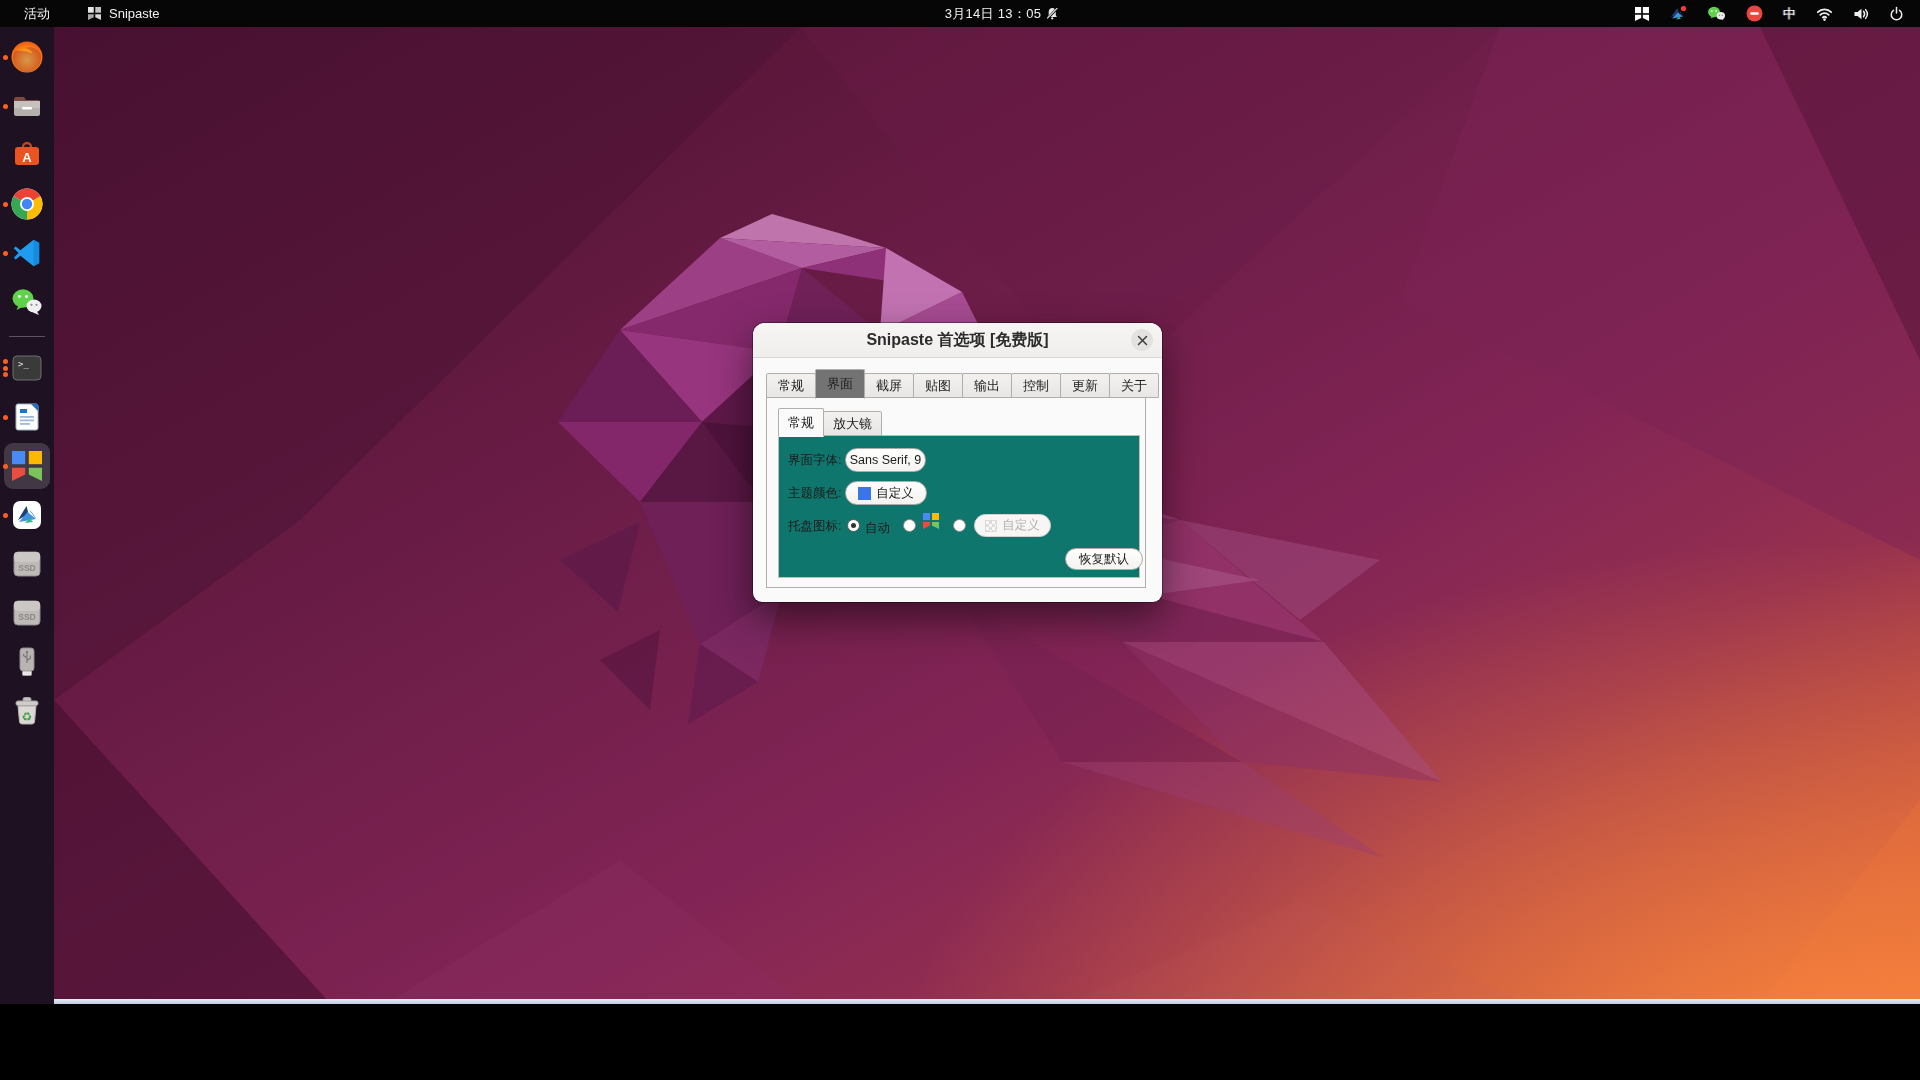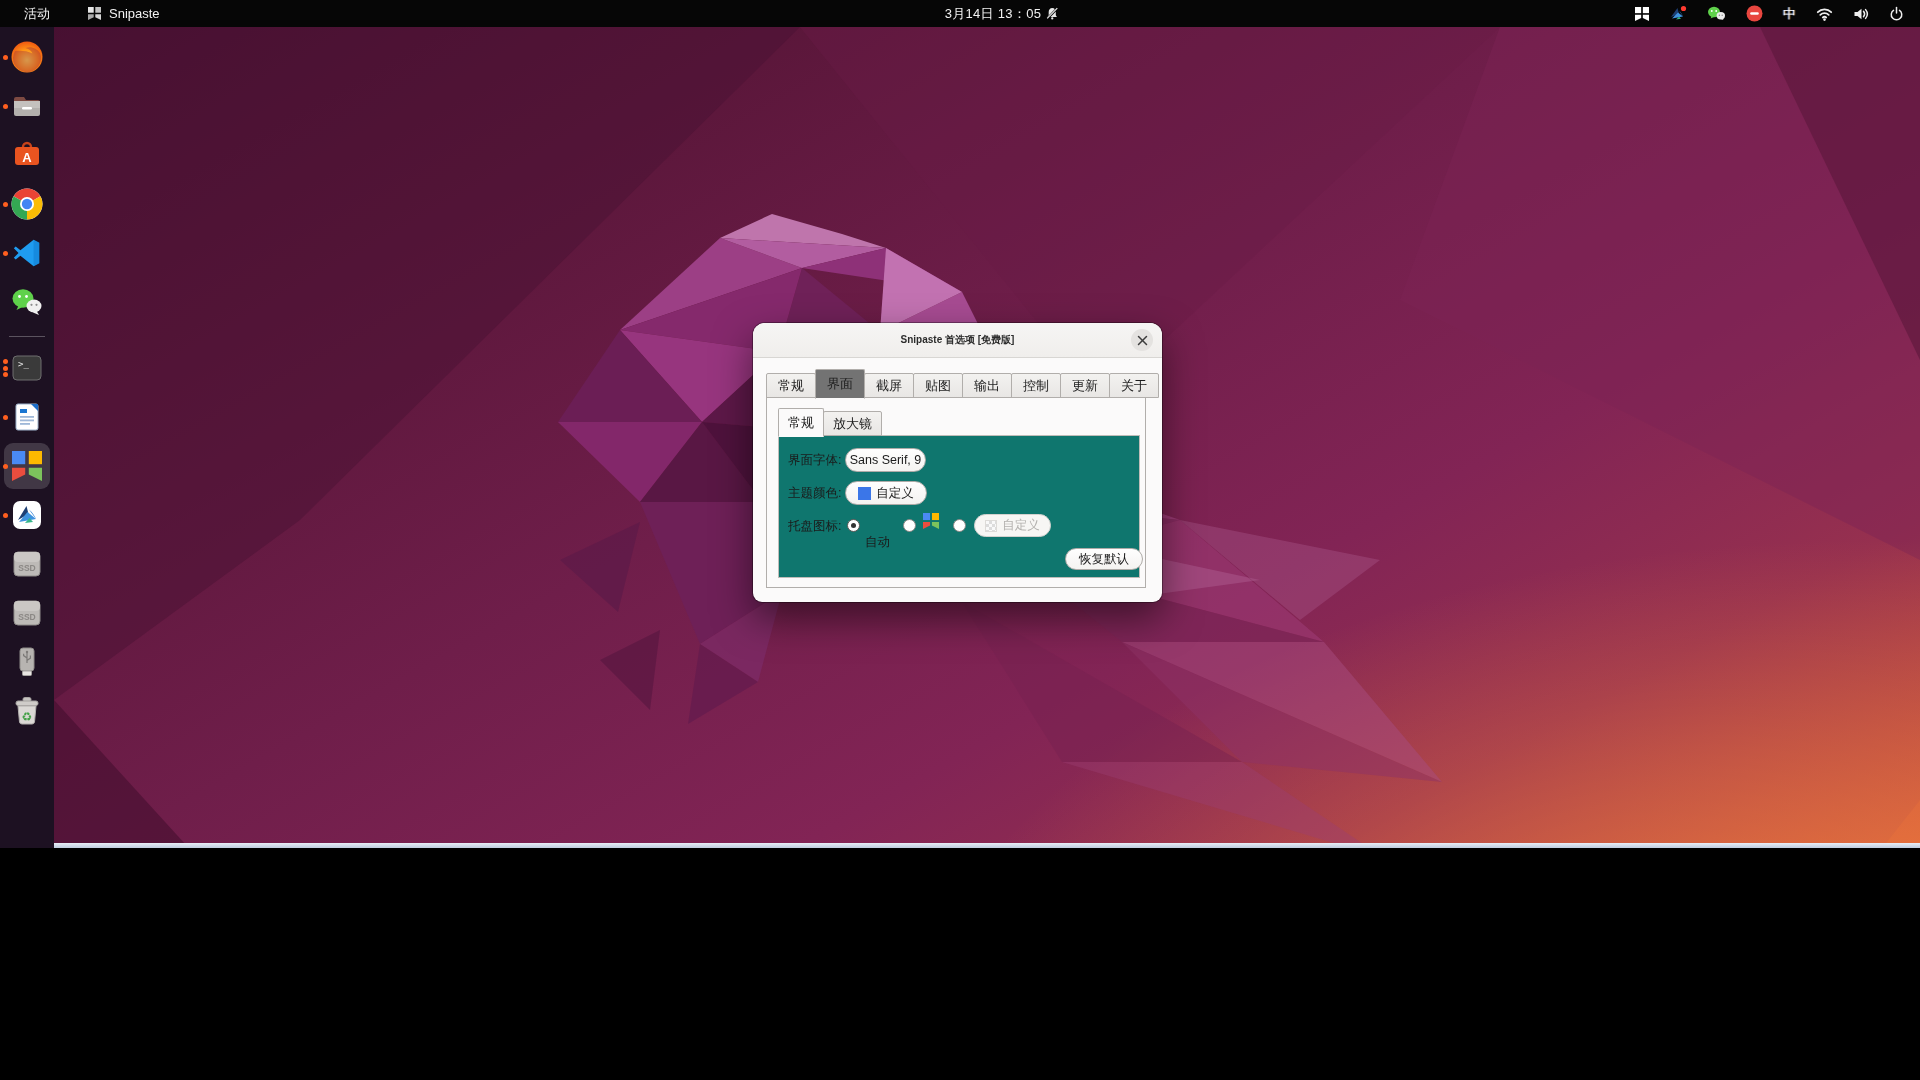--- a/index.html
+++ b/index.html
@@ -1,18 +1,18 @@
 <!DOCTYPE html>
 <html><head>
 <meta charset="utf-8">
 <style>
   * { margin:0; padding:0; box-sizing:border-box; }
   html,body { width:1920px; height:1080px; overflow:hidden; background:#000;
               font-family:"Liberation Sans","DejaVu Sans",sans-serif; }
-  .screen { position:relative; width:1920px; height:848px; overflow:hidden;text-decoration:underline; }
+  .screen { position:relative; width:1920px; height:1004px; overflow:hidden;text-decoration:underline; }
 
   
   .wallpaper { position:absolute; inset:0; }
 
   
   .topbar { position:absolute; left:0; top:0; width:1920px; height:27px; background:#060606;
             display:flex; align-items:center; color:#f2f2f2; font-size:13px; z-index:50; }
   .tb-left { display:flex; align-items:center; gap:30px; padding-left:16px; }
   .tb-activities { padding:2px 8px; border-radius:6px; cursor:pointer; }
   .tb-app { display:flex; align-items:center; gap:8px; }
@@ -39,21 +39,21 @@
   .dock-spacer { flex:1; }
   .show-apps { width:54px; height:44px; display:flex; align-items:center; justify-content:center; margin-bottom:6px; }
 
   
   .dialog { position:absolute; left:753px; top:323px; width:409px; height:279px; z-index:60;
             background:#fbfafa; border-radius:12px 12px 9px 9px;
             box-shadow:0 0 0 1px rgba(0,0,0,.32), 0 16px 38px rgba(0,0,0,.5); font-size:13px; color:#1b1b1b; }
   .titlebar { position:absolute; left:0; top:0; width:100%; height:35px;
               background:linear-gradient(#f6f5f4,#f0eeec); border-bottom:1px solid #d8d6d3;
               border-radius:12px 12px 0 0; display:flex; align-items:center; justify-content:center; }
-  .title { font-weight:bold; font-size:10px; color:#2c2c2c; }
+  .title { font-weight:bold; font-size:16px; color:#2c2c2c; }
   .close-btn { position:absolute; right:9px; top:6px; width:22px; height:22px; border-radius:50%;
                background:#e4e2e0; display:flex; align-items:center; justify-content:center; cursor:pointer; }
 
   .tabbar { position:absolute; left:13px; top:45px; height:30px; display:flex; align-items:flex-end; z-index:3; }
   .tab { height:25px; line-height:24px; padding:0 11px; font-size:13px; color:#1c1c1c;
          background:linear-gradient(#f3f2f0,#e8e6e4); border:1px solid #b1aeab; margin-left:-1px;
          border-radius:2px 2px 0 0; cursor:pointer; white-space:nowrap; }
   .tab:first-child { margin-left:0; }
   .tab.selected { height:30px; line-height:28px; margin-bottom:-1px; background:#737373;
                   border-bottom:1px solid #fbfafa; position:relative; z-index:4; }
@@ -434,21 +434,21 @@
         </button>
 
         <span class="gb-label" style="top:48px;">主题颜色:</span>
         <button class="btn btn-theme">
           <span class="swatch" style="background:#3b76e8;"></span>
           <span>自定义</span>
         </button>
 
         <span class="gb-label" style="top:81px;">托盘图标:</span>
         <span class="radio checked" style="left:68px; top:83px;"></span>
-        <span class="r-lbl" style="left:86px; top:97px;">自动</span>
+        <span class="r-lbl" style="left:86px; top:83px;">自动</span>
         <span class="radio" style="left:124px; top:83px;"></span>
         <span class="pin-opt">
           <svg width="16" height="16" viewBox="0 0 100 100">
             <rect x="0" y="0" width="44" height="44" fill="#4a8af4"></rect>
             <rect x="56" y="0" width="44" height="44" fill="#fdb900"></rect>
             <polygon points="0,56 44,56 44,78 0,100" fill="#ea4d3e"></polygon>
             <polygon points="56,56 100,56 100,100 56,78" fill="#7cc35c"></polygon>
           </svg>
         </span>
         <span class="radio" style="left:174px; top:83px;"></span>

